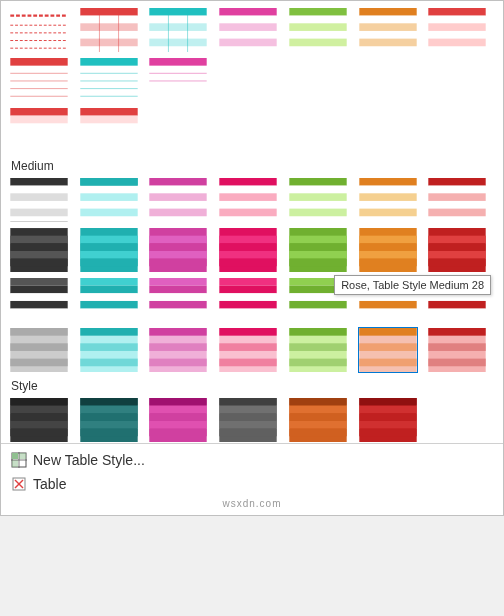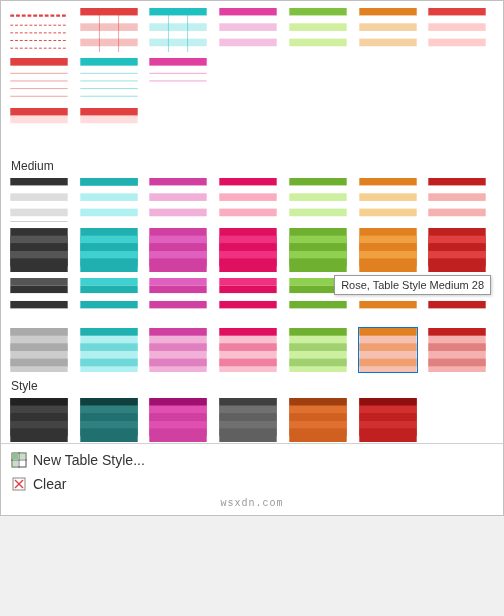--- a/index.html
+++ b/index.html
@@ -106,21 +106,20 @@
       right: 12px;
       box-shadow: 1px 1px 3px rgba(0,0,0,0.2);
     }
 
     .wsxdn {
       text-align: center;
       font-size: 10px;
       color: #999;
       padding: 2px 0;
       letter-spacing: 1px;
-      font-family: Liberation Mono, monospace;
     }
   </style>
 </head>
 <body>
 
 <div class="panel">
   <div class="scroll-area">
 
     <div class="styles-grid">
 
@@ -665,17 +664,17 @@
         <line x1="0" y1="8" x2="16" y2="8" stroke="#555" stroke-width="0.8"></line>
       </svg>
       <span class="footer-label">New Table Style...</span>
     </div>
     <div class="footer-item">
       <svg class="footer-icon" viewBox="0 0 16 16">
         <rect x="2" y="2" width="12" height="12" fill="none" stroke="#888" stroke-width="1"></rect>
         <line x1="4" y1="4" x2="12" y2="12" stroke="#e04040" stroke-width="1.5"></line>
         <line x1="12" y1="4" x2="4" y2="12" stroke="#e04040" stroke-width="1.5"></line>
       </svg>
-      <span class="footer-label">Clear</span>
+      <span class="footer-label">Table</span>
     </div>
     <div class="wsxdn">wsxdn.com</div>
   </div>
 </div>
 
 </body></html>

